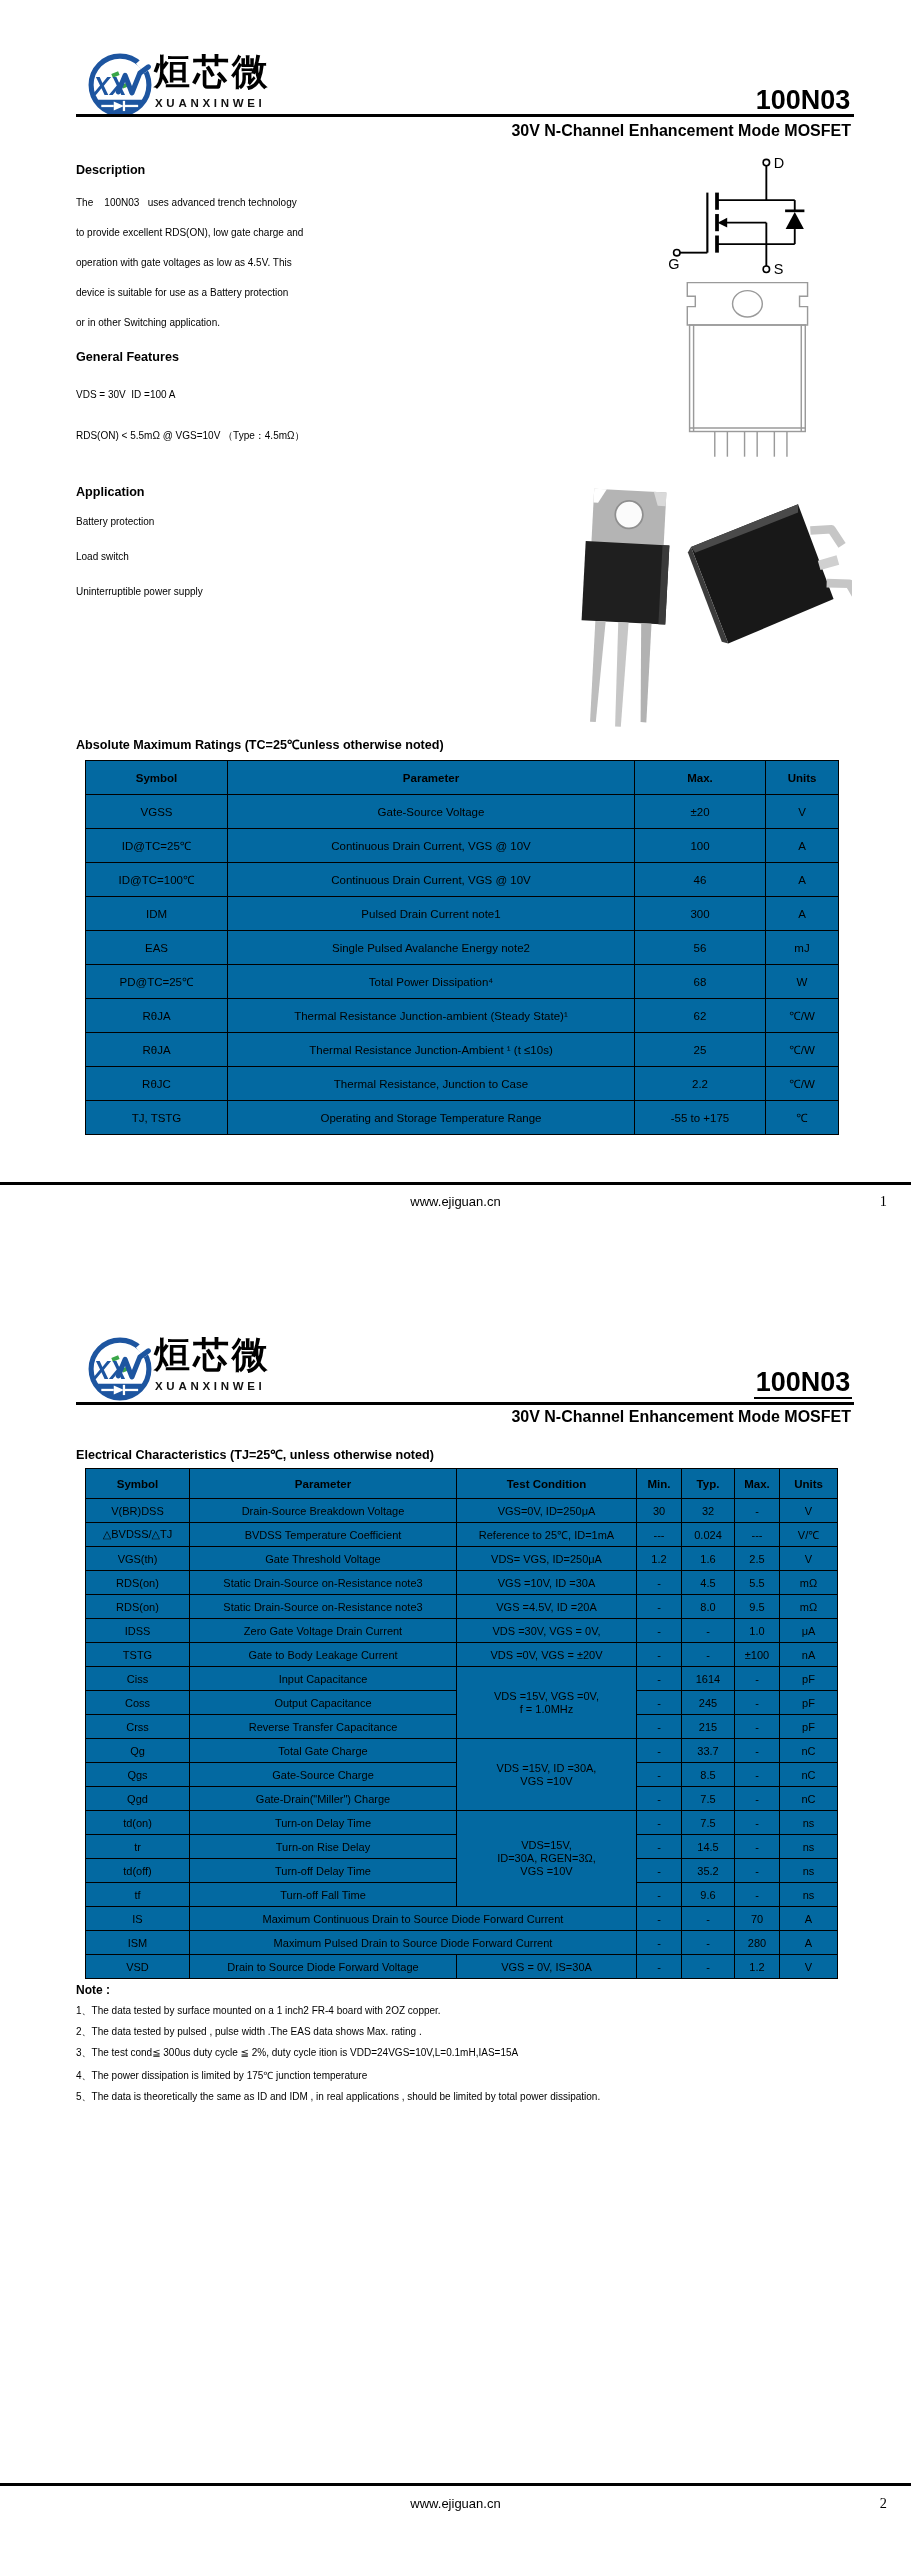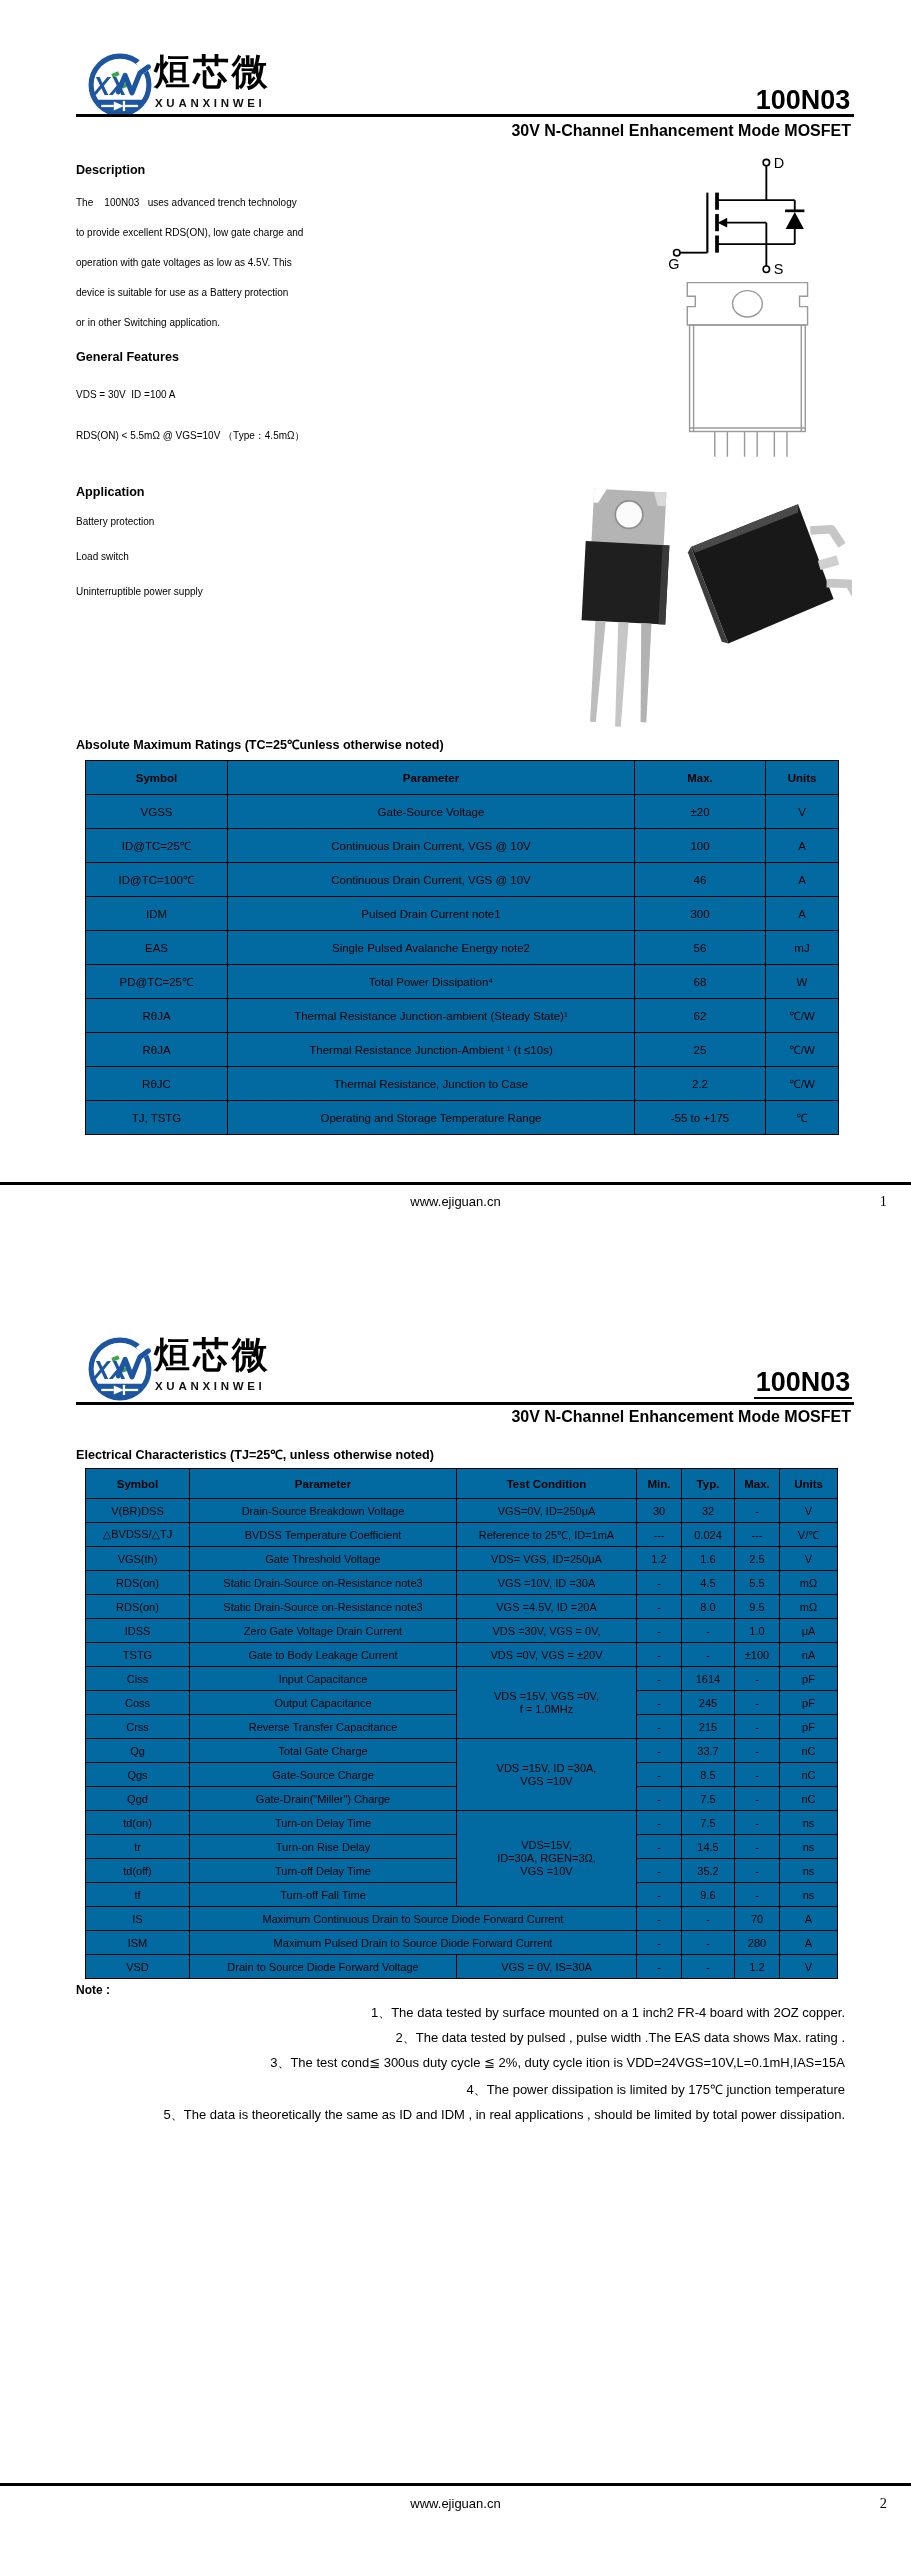--- a/index.html
+++ b/index.html
@@ -24,21 +24,21 @@
   .t1 th,.t1 td{border:1.1px solid #000;border-top-width:1.7px;border-bottom-width:1.7px;
      text-align:center;vertical-align:middle;font-size:11.5px;padding:0;height:33px;overflow:hidden;}
   .t1 th{font-weight:bold;}
   .t2{left:85px;top:1468px;width:753px;border:1.7px solid #000;}
   .t2 th,.t2 td{border:1.1px solid #000;text-align:center;vertical-align:middle;
      font-size:11px;padding:0;overflow:hidden;}
   .t2 th{font-weight:bold;font-size:11.5px;height:29px;}
   .t2 td{height:23px;}
   .condline{line-height:13px;}
   .notes-head{font-size:12px;font-weight:bold;}
-  .note-item{font-size:13px;margin-top:6.9px;white-space:pre-wrap;text-align:right;}
+  .note-item{font-size:10px;margin-top:6.9px;white-space:pre-wrap;}
   .footer-site{position:absolute;left:0;width:911px;text-align:center;font-size:13px;}
   .pagenum{position:absolute;right:24px;font-size:14.3px;font-family:"Liberation Serif",serif;}
   svg{display:block;}
 </style>
 </head>
 <body>
 
 <div class="page" style="top:0">
 
   <svg class="abs" style="left:86px;top:50px" width="68" height="70" viewBox="0 0 120 122">

